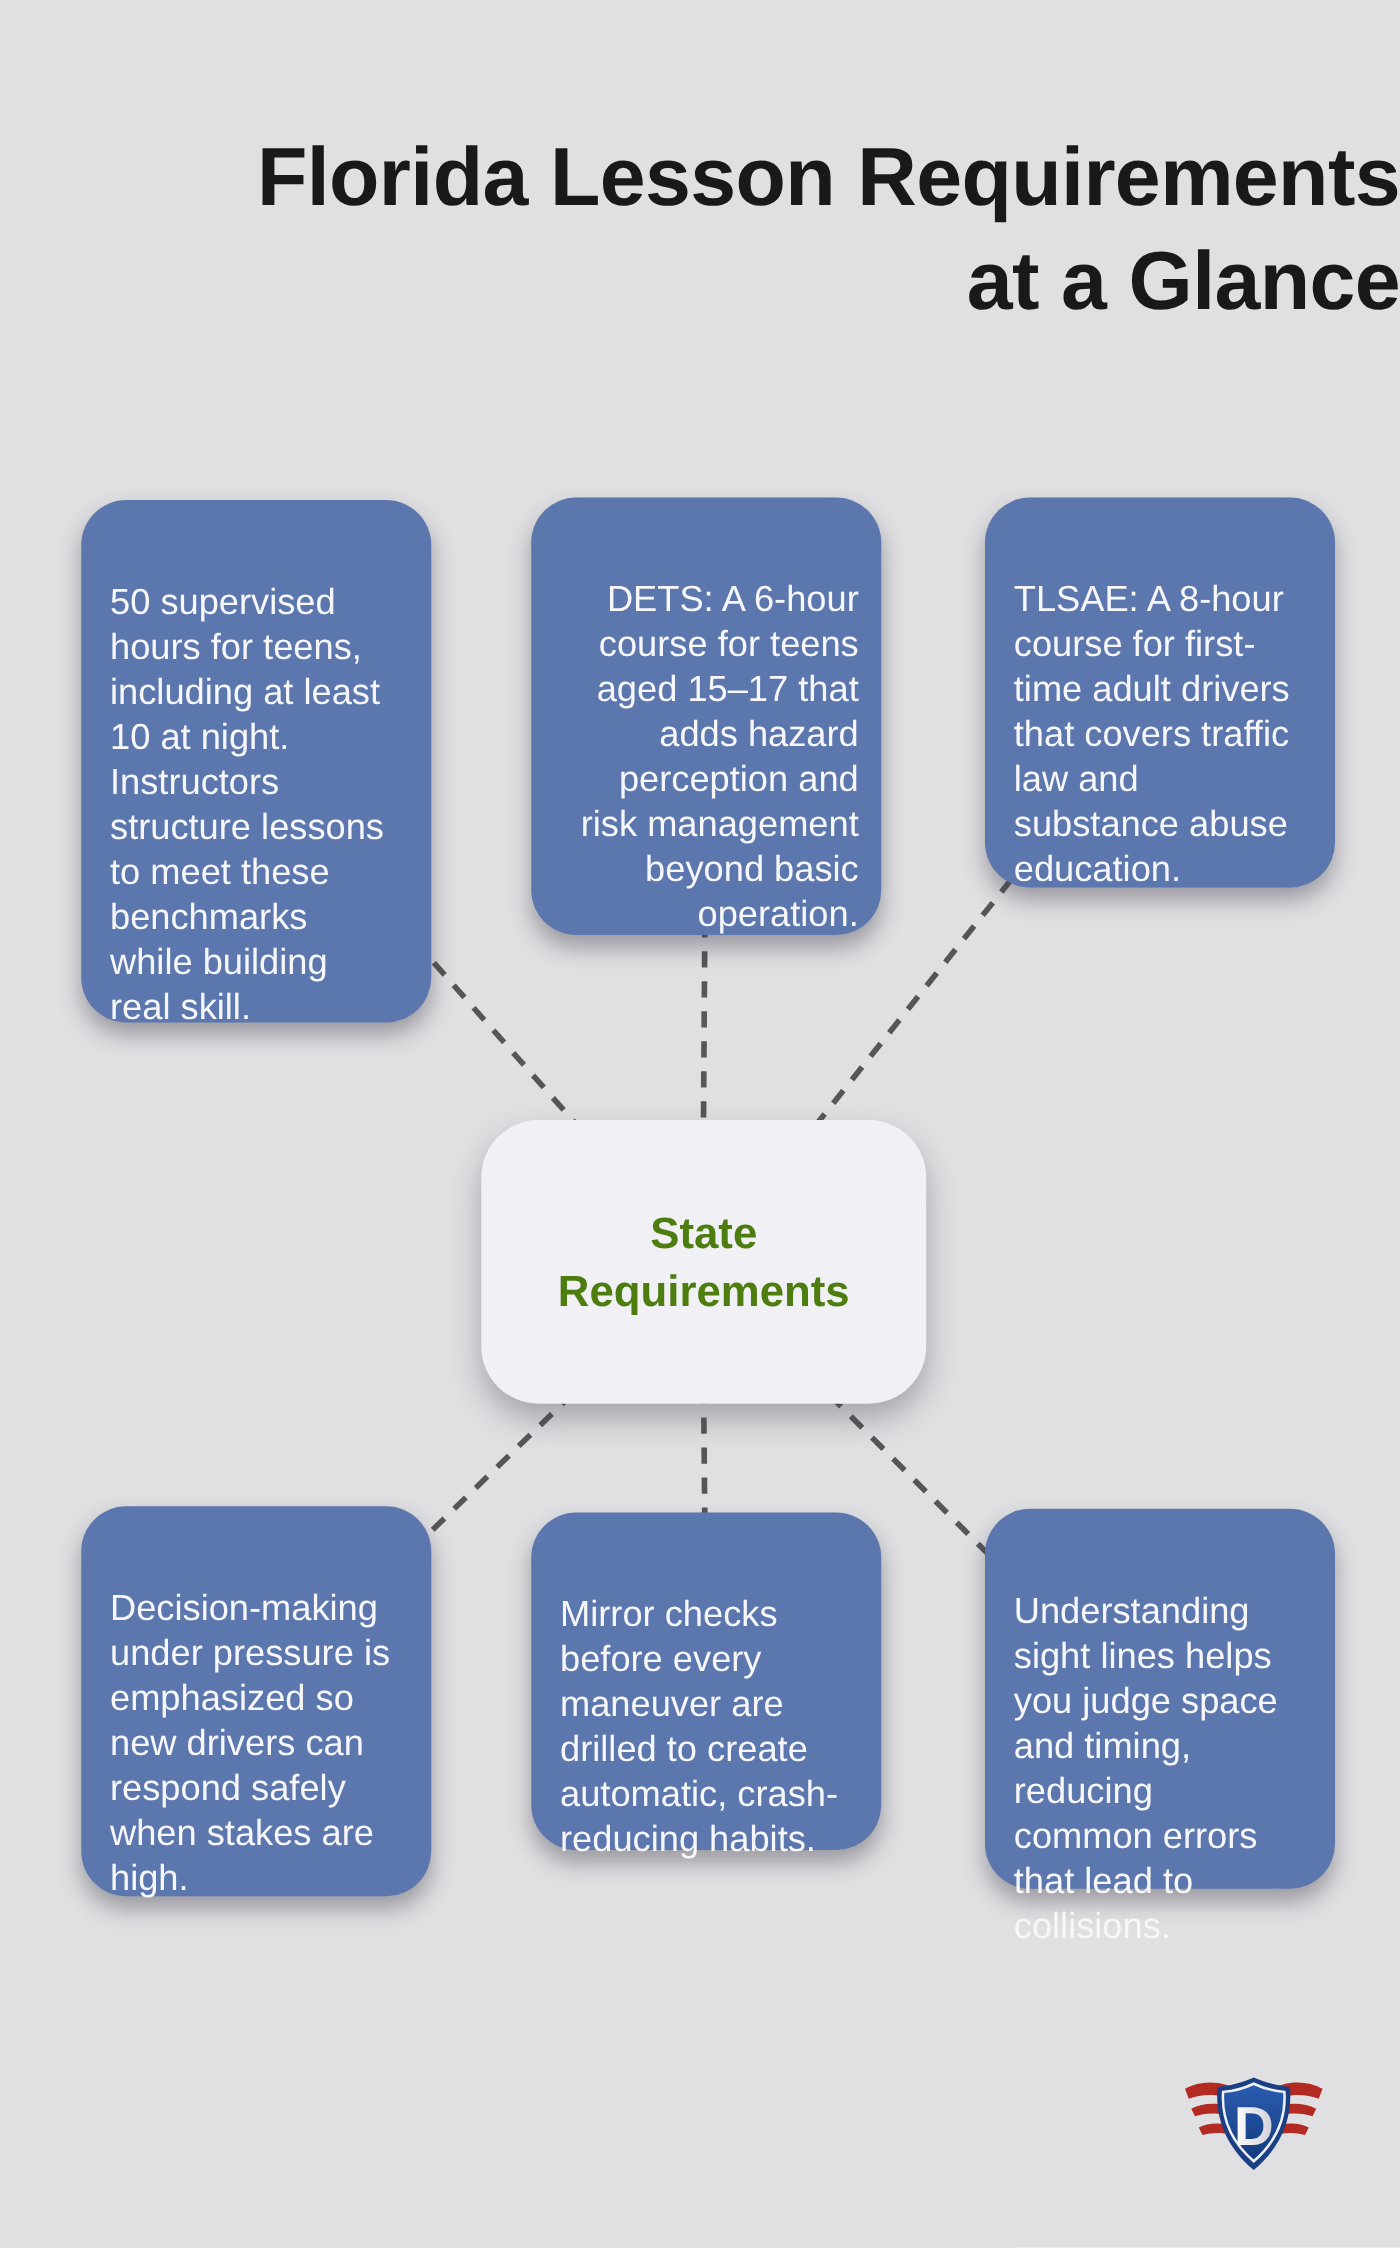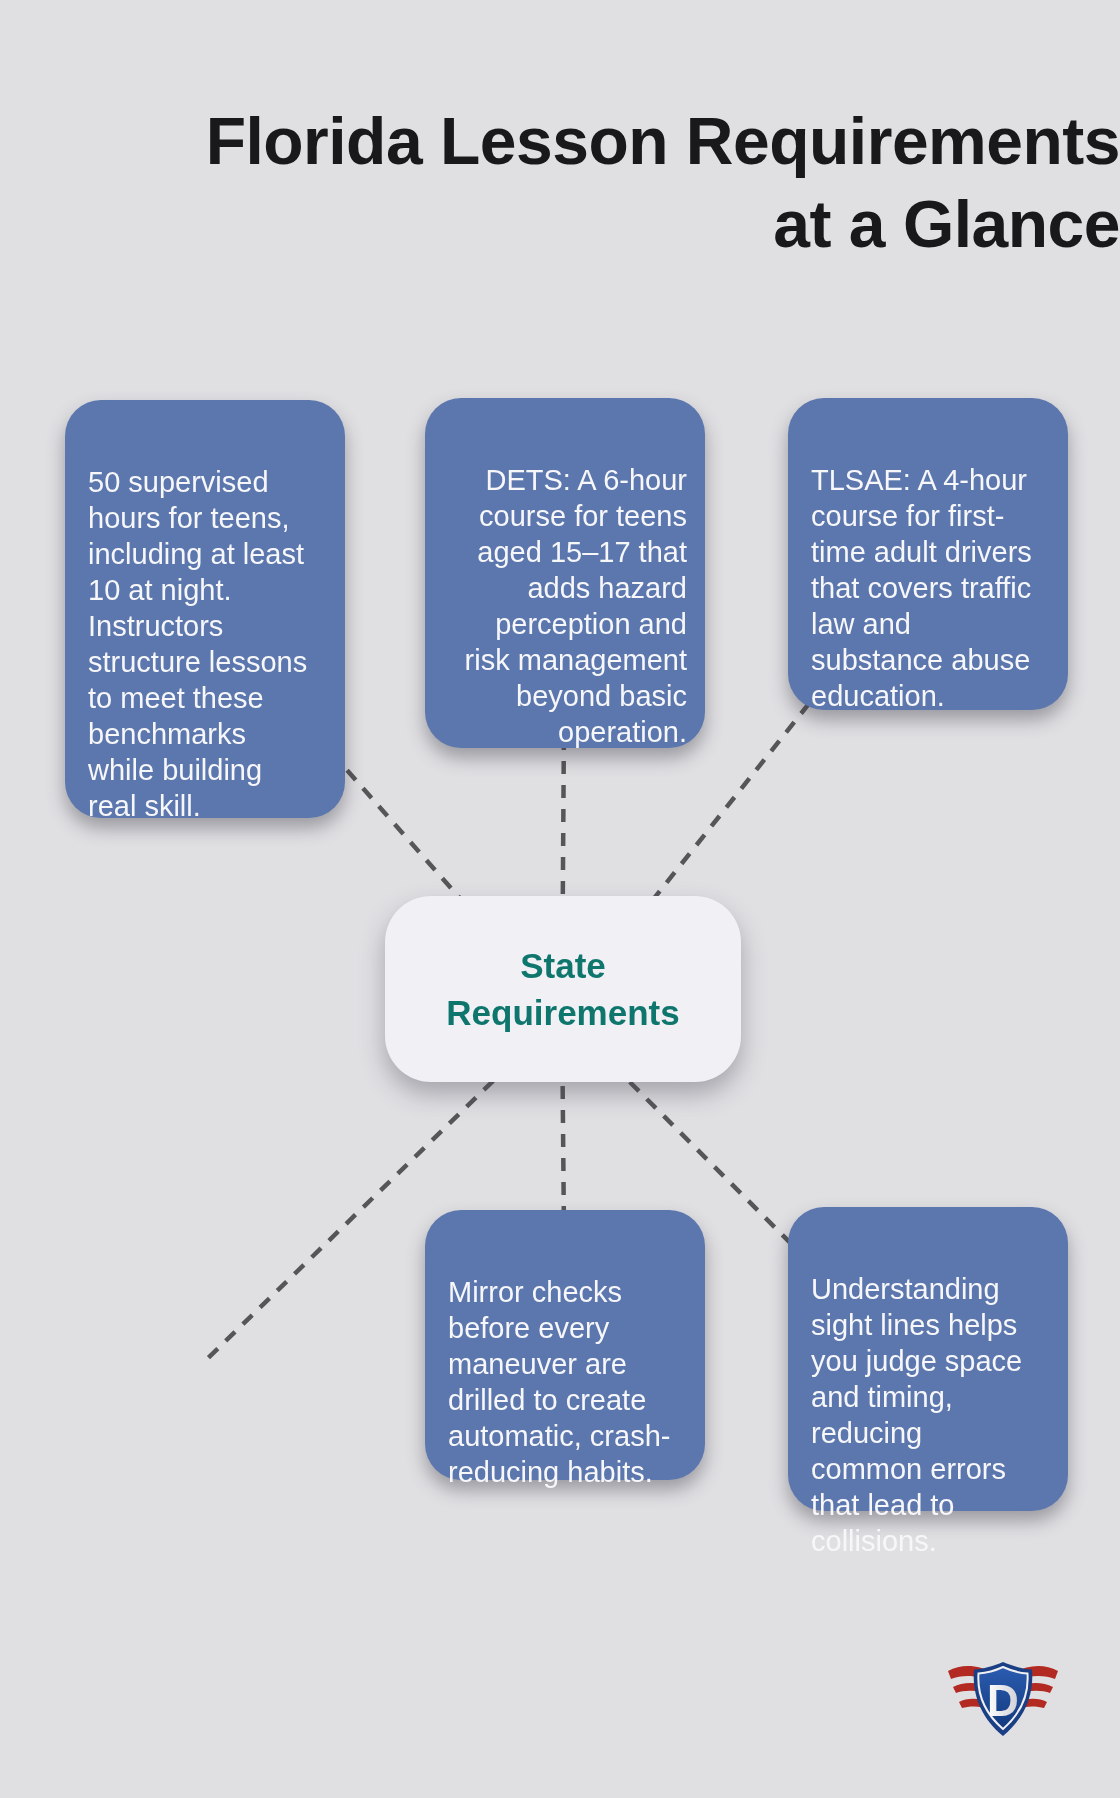--- a/index.html
+++ b/index.html
@@ -35,29 +35,29 @@
     color:#f7f7f9;
     font-size:29px;
     line-height:36px;
     padding:28px 18px 36px 23px;
     white-space:pre-line;
     box-shadow:0 10px 18px rgba(60,60,72,0.42);
   }
   .center-node {
     position:absolute;
     left:385px; top:896px;
-    width:356px; height:186px;
+    width:356px; height:227px;
     background:#f1f0f4;
     border-radius:46px;
     box-shadow:0 12px 24px rgba(70,70,85,0.38);
     display:flex; align-items:center; justify-content:center;
     text-align:center;
     font-size:35px; font-weight:700;
     line-height:47px;
-    color:#0f766e;
+    color:#4d7c0f;
     white-space:pre-line;
   }
   .logo {
     position:absolute;
     left:946px; top:1658px;
     width:114px; height:82px;
   }
 </style>
 </head>
 <body>
@@ -96,34 +96,43 @@
 course for teens
 aged 15–17 that
 adds hazard
 perception and
 risk management
 beyond basic
 operation.</span>
   </div>
 
   <div class="card" style="left:788px; top:398px; height:312px;">
-    <span>TLSAE: A 4-hour
+    <span>TLSAE: A 8-hour
 course for first-
 time adult drivers
 that covers traffic
 law and
 substance abuse
 education.</span>
   </div>
 
   <div class="center-node">
     <span>State
 Requirements</span>
   </div>
 
+  <div class="card" style="left:65px; top:1205px; height:312px;">
+    <span>Decision-making
+under pressure is
+emphasized so
+new drivers can
+respond safely
+when stakes are
+high.</span>
+  </div>
 
   <div class="card" style="left:425px; top:1210px; height:270px;">
     <span>Mirror checks
 before every
 maneuver are
 drilled to create
 automatic, crash-
 reducing habits.</span>
   </div>
 

